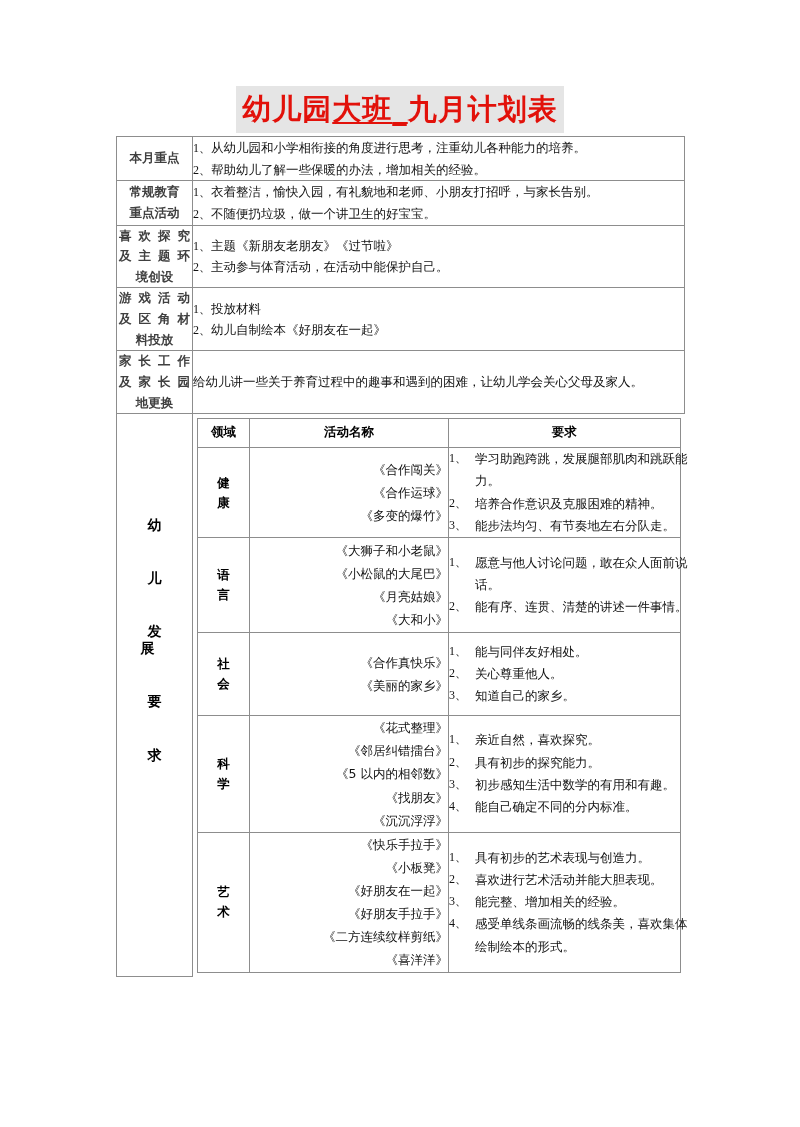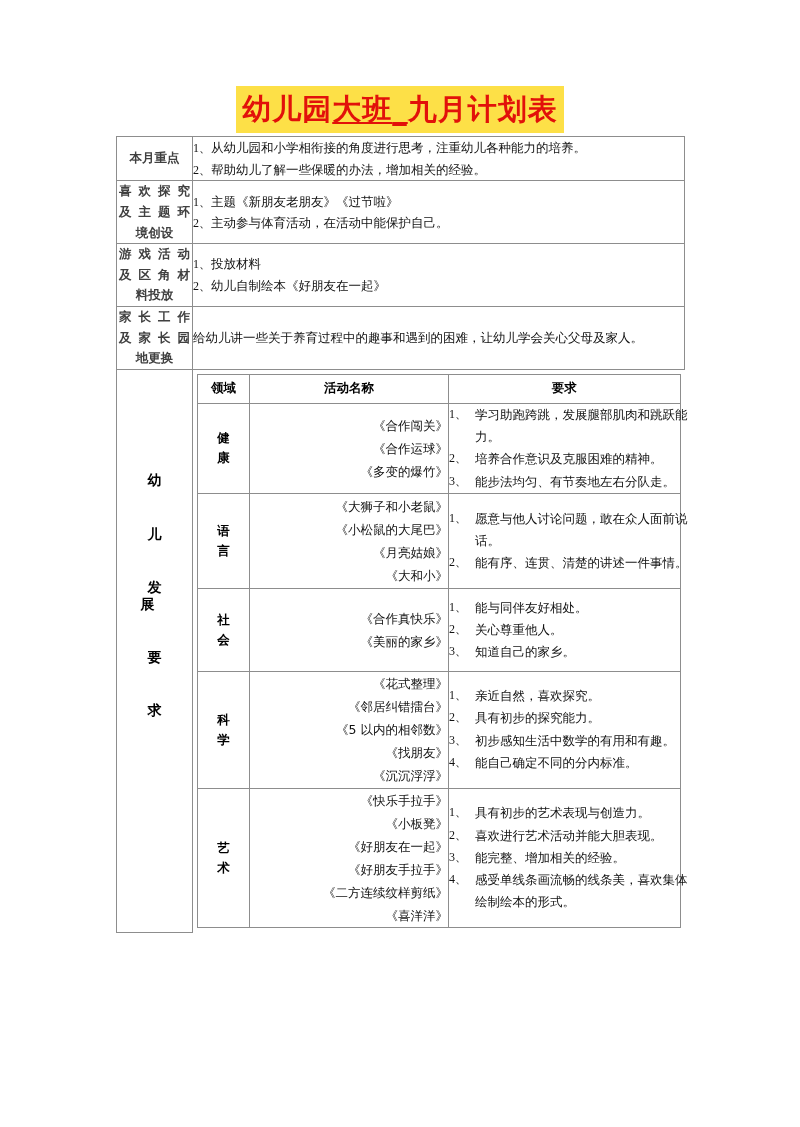--- a/index.html
+++ b/index.html
@@ -27,21 +27,21 @@
   
   .title-wrap {
     position: absolute;
     top: 86px;
     left: 0;
     width: 800px;
     text-align: center;
   }
   .title {
     display: inline-block;
-    background: #fde047;
+    background: #e5e5e5;
     color: #e2110a;
     font-size: 29px;
     font-weight: bold;
     letter-spacing: 1px;
     line-height: 1.45;
     padding: 2px 6px 3px 6px;
     white-space: nowrap;
   }
   .title .ul {
     text-decoration: underline;
@@ -216,20 +216,30 @@
       <tr>
         <td class="lbl">
           <span class="cline">本月重点</span>
         </td>
         <td class="body-cell">
           <span class="li"><span class="num">1、</span><span>从幼儿园和小学相衔接的角度进行思考，注重幼儿各种能力的培养。</span></span>
           <span class="li"><span class="num">2、</span><span>帮助幼儿了解一些保暖的办法，增加相关的经验。</span></span>
         </td>
       </tr>
 
+      <tr>
+        <td class="lbl">
+          <span class="cline">常规教育</span>
+          <span class="cline">重点活动</span>
+        </td>
+        <td class="body-cell">
+          <span class="li"><span class="num">1、</span><span>衣着整洁，愉快入园，有礼貌地和老师、小朋友打招呼，与家长告别。</span></span>
+          <span class="li"><span class="num">2、</span><span>不随便扔垃圾，做一个讲卫生的好宝宝。</span></span>
+        </td>
+      </tr>
 
       <tr>
         <td class="lbl">
           <span class="jline">喜欢探究</span>
           <span class="jline">及主题环</span>
           <span class="cline">境创设</span>
         </td>
         <td class="body-cell">
           <span class="li"><span class="num">1、</span><span>主题《新朋友老朋友》《过节啦》</span></span>
           <span class="li"><span class="num">2、</span><span>主动参与体育活动，在活动中能保护自己。</span></span>

